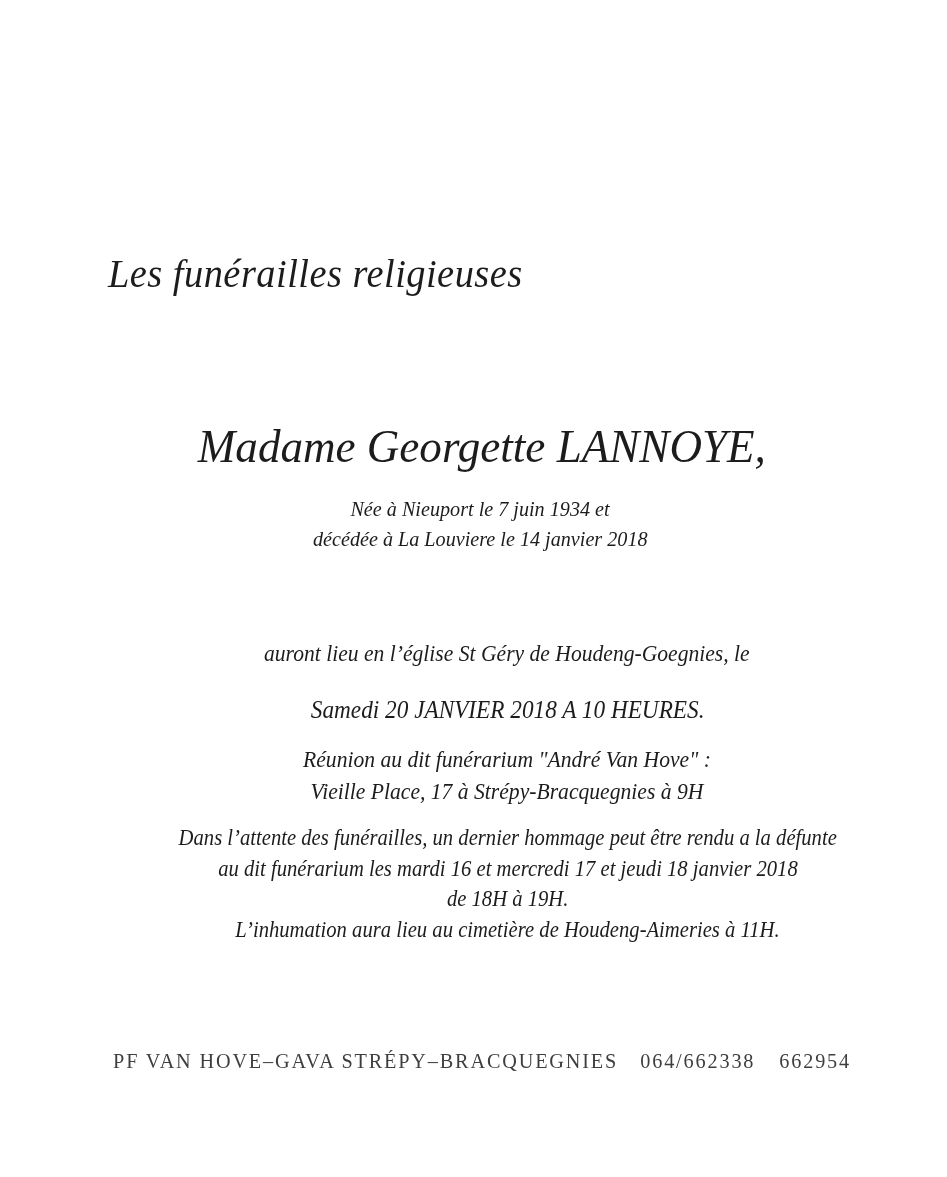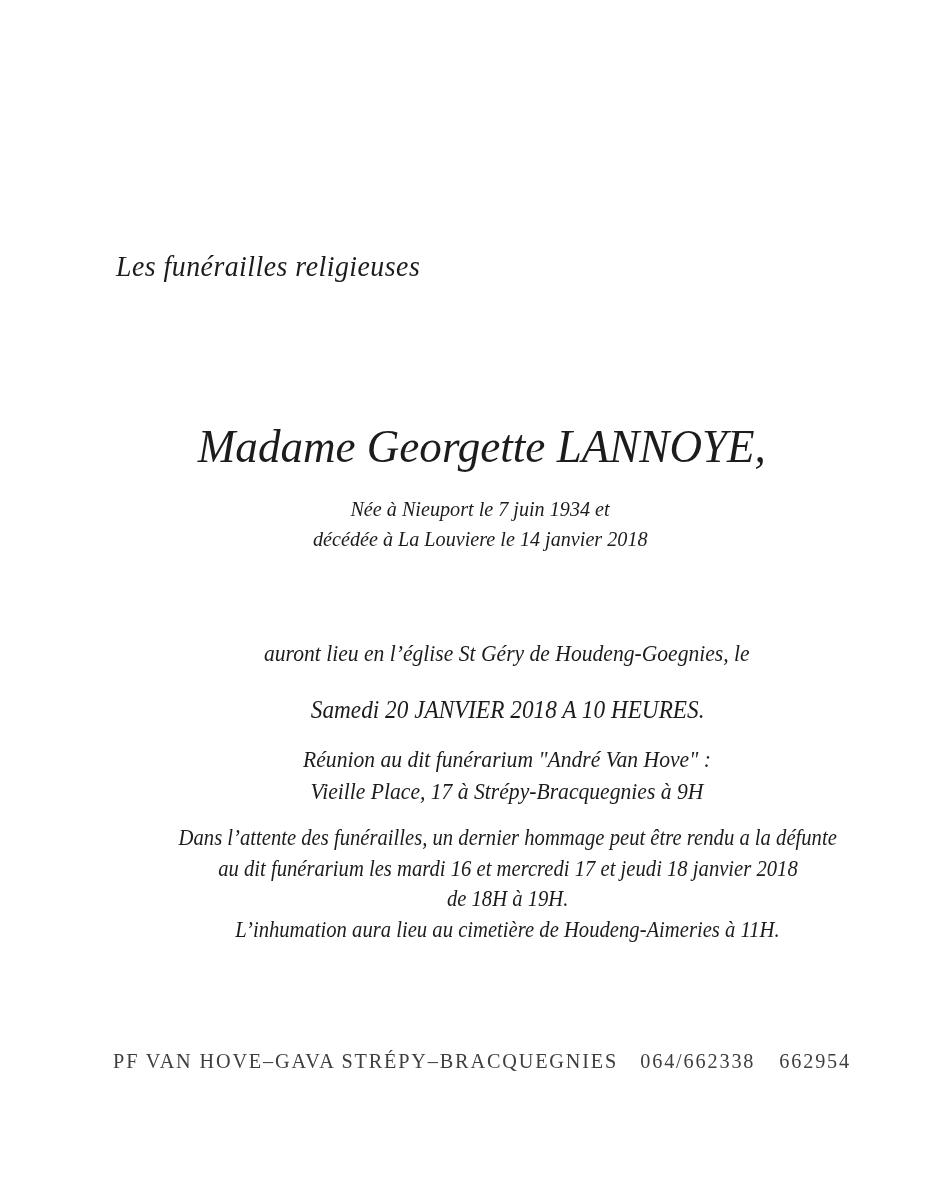--- a/index.html
+++ b/index.html
@@ -19,22 +19,22 @@
     text-align: center;
   }
   .t {
     display: inline-block;
     white-space: nowrap;
     transform-origin: 50% 50%;
   }
   
   #heading {
     position: absolute;
-    left: 116px; top: 250px;
-    font-size: 29px;
+    left: 108px; top: 250px;
+    font-size: 40px;
     letter-spacing: 0.5px;
   }
   #heading .t { transform: scaleX(0.96); transform-origin: 0 50%; }
 
   
   #title { top: 420px; font-size: 46px; padding-left: 8px; }
   #title .t { transform: scaleX(0.98); }
 
   
   #birth { top: 494px; font-size: 21px; line-height: 30px; padding-left: 7px; }

